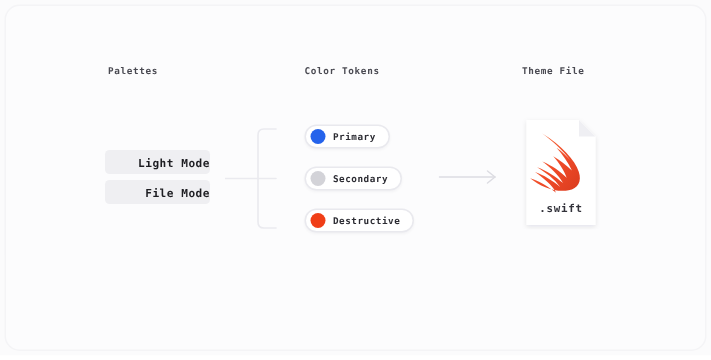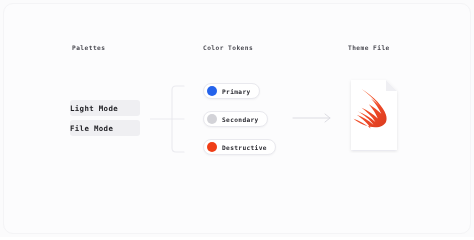--- a/index.html
+++ b/index.html
@@ -52,21 +52,21 @@
   
   .palette-chip {
     position: absolute;
     left: 70px;
     width: 70px;
     height: 16px;
     background: #EFEFF2;
     border-radius: 3px;
     display: flex;
     align-items: center;
-    justify-content: flex-start;
+    justify-content: flex-end;
     font-size: 7.4px;
     letter-spacing: 0.35px;
     color: #1D1D22;
     font-weight: 700;
     white-space: nowrap;
   }
   #chip-light { top: 100px; }
   #chip-dark  { top: 120px; }
 
   
@@ -221,14 +221,15 @@
                  C112 152 138 190 150 226 C120 196 78 166 30 146
                  C70 176 110 212 132 252 C96 220 50 190 4 174
                  C46 200 92 232 118 272 C80 240 36 212 -6 198
                  C36 228 78 262 98 300 C56 266 8 238 -30 228
                  C20 270 96 300 160 288 C206 278 226 244 210 196
                  C192 142 124 64 30 8 Z"></path>
       </g>
     </svg>
   </div>
 
+  <div class="file-ext">.swift</div>
 
 </div>
 
 </body></html>

